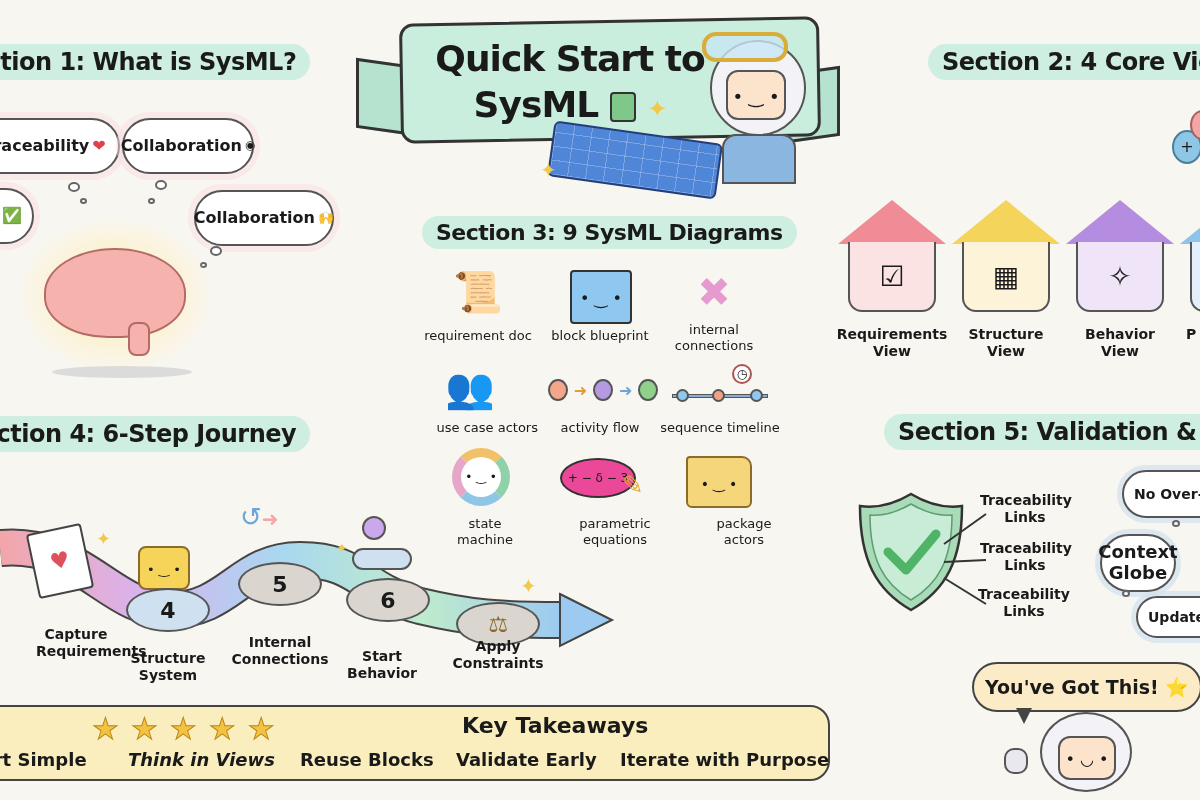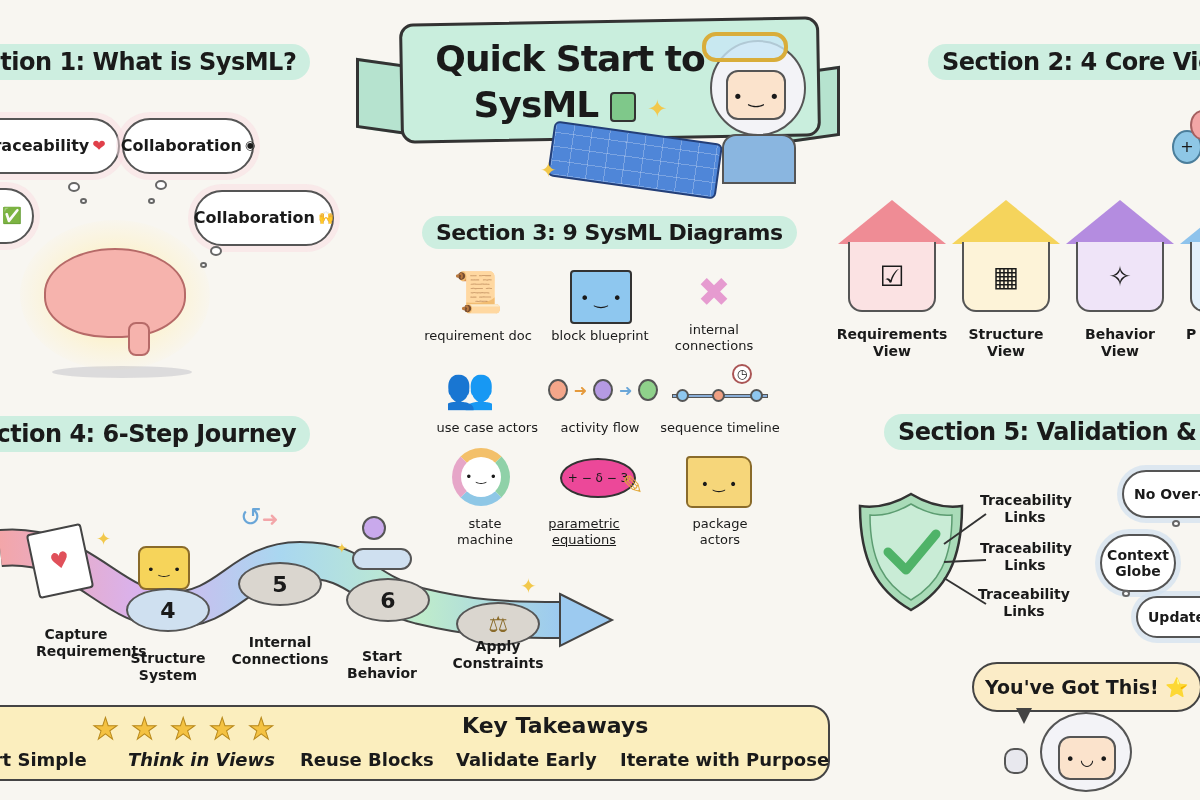--- a/index.html
+++ b/index.html
@@ -218,27 +218,27 @@
   </div>
 
 <div class="abs" style="left:452px; top:448px; width:58px; height:58px; border-radius:50%; border:9px solid; border-color:#f3c06a #8fd1a8 #8ec7e6 #e6a6c8; background:#fff; text-align:center; font-size:12px; line-height:40px;">• ‿ •</div>
 <div class="label sm" style="left:440px; top:516px; width:90px;">
   <div>state</div>
     <div>machine</div>
 </div>
 
 <div class="abs" style="left:560px; top:458px; width:76px; height:40px; border-radius:50%; background:#ec4899; border:2px solid #333; text-align:center; font-size:12px; line-height:36px;">+ − δ − 3</div>
 <span class="abs" style="left:622px; top:470px; font-size:26px; color:#e2a83b;">✎</span>
-<div class="label sm" style="left:534px; top:516px; width:100px;text-decoration:underline;">
+<div class="label sm" style="left:565px; top:516px; width:100px;">
   <div>parametric</div>
     <div>equations</div>
 </div>
 
 <div class="abs" style="left:686px; top:456px; width:66px; height:52px; background:#f6d67a; border:2px solid #8a6b2a; border-radius:4px 10px 6px 6px; text-align:center; font-size:14px; line-height:52px;">• ‿ •</div>
-<div class="label sm" style="left:672px; top:516px; width:96px;">
+<div class="label sm" style="left:696px; top:516px; width:96px;">
   <div>package</div>
     <div>actors</div>
 </div>
 
 <div class="sec-title" style="left:-50px; top:416px;">Section 4: 6-Step Journey</div>
 
 <svg class="abs" style="left:0; top:520px;" width="620" height="150" viewBox="0 0 620 150">
   <defs>
     <linearGradient id="rb" x1="0" x2="1" y1="0" y2="0">
       <stop offset="0" stop-color="#f3a6a9"></stop>
@@ -302,21 +302,21 @@
 <svg class="abs" style="left:940px; top:500px;" width="50" height="110">
   <line x1="4" y1="44" x2="46" y2="14" stroke="#333" stroke-width="2"></line>
   <line x1="4" y1="62" x2="46" y2="60" stroke="#333" stroke-width="2"></line>
   <line x1="4" y1="78" x2="46" y2="104" stroke="#333" stroke-width="2"></line>
 </svg>
 <div class="label" style="left:980px; top:492px; width:90px; white-space:normal;">Traceability Links</div>
 <div class="label" style="left:980px; top:540px; width:90px; white-space:normal;">Traceability Links</div>
 <div class="label" style="left:978px; top:586px; width:92px; white-space:normal;">Traceability Links</div>
 
 <div class="cloud blue" style="left:1122px; top:470px; width:140px; height:48px; font-size:14px; justify-content:flex-start; padding-left:10px;">No Over-Modeling</div>
-<div class="cloud blue" style="left:1100px; top:534px; width:76px; height:58px; font-size:14px; white-space:normal; padding:4px;">Context Globe</div>
+<div class="cloud blue" style="left:1100px; top:534px; width:76px; height:58px; font-size:18px; white-space:normal; padding:4px;">Context Globe</div>
 <div class="cloud blue" style="left:1136px; top:596px; width:90px; height:42px; font-size:14px; justify-content:flex-start; padding-left:10px;">Update</div>
 <div class="bubble-dot" style="left:1172px; top:520px; width:8px; height:7px;"></div>
 <div class="bubble-dot" style="left:1122px; top:590px; width:8px; height:7px;"></div>
 
 <div class="takeaways">
   <div class="abs" style="left:110px; top:4px; display:flex; gap:12px;">
     <span class="star">★</span>
     <span class="star">★</span>
     <span class="star">★</span>
     <span class="star">★</span>

